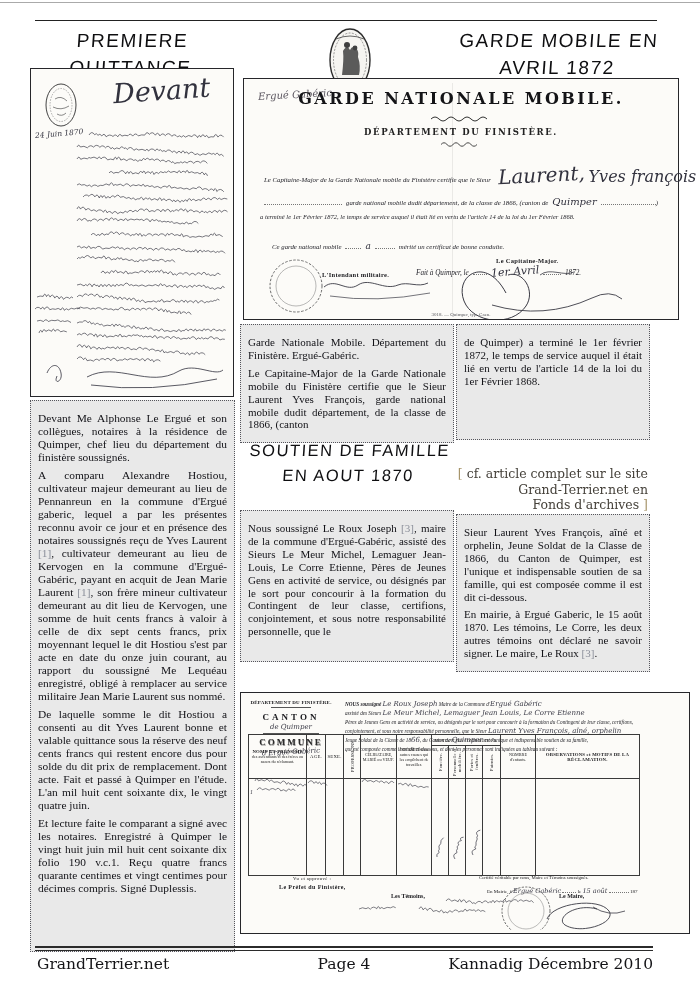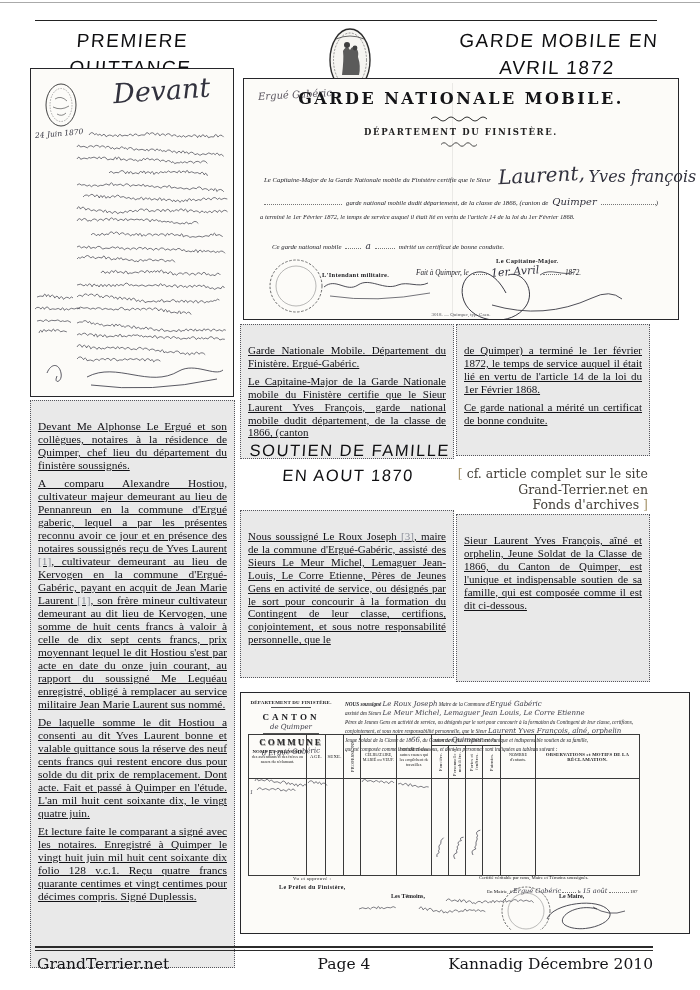--- a/index.html
+++ b/index.html
@@ -5,22 +5,22 @@
   html,body{margin:0;padding:0;background:#ffffff;}
   .page{position:relative;width:700px;height:990px;background:#fff;overflow:hidden;
         font-family:"Liberation Serif",serif;color:#17171a;}
   .abs{position:absolute;}
   
   .hdr{font-family:"Liberation Sans",sans-serif;font-size:19px;letter-spacing:1.5px;
        color:#0e0e10;text-align:center;line-height:27px;transform:skewX(-4deg);}
   .hdr2{font-family:"Liberation Sans",sans-serif;font-size:16.5px;letter-spacing:1.5px;
        color:#0e0e10;text-align:center;line-height:25px;transform:skewX(-4deg);}
   
-  .box{background:#e9e9e9;border:1px dotted #55555c;padding:19px 7px;
-       font-family:"Liberation Serif",serif;text-align:justify;color:#121217;text-decoration:underline;}
+  .box{background:#e9e9e9;border:1px dotted #55555c;padding:11px 7px;
+       font-family:"Liberation Serif",serif;text-align:justify;color:#121217;}
   .box p{margin:0 0 5px 0;}
   .box p:last-child{margin:0;}
   .t1{font-size:11.4px;line-height:13px;overflow:hidden;}
   .t2{font-size:11px;line-height:12.9px;}
   .ref{color:#8b8f9a;}
   .tanb{color:#a6946a;}
   
   .scan{background:#fcfbf8;border:1.5px solid #26262a;}
   .d2print{font-family:"Liberation Serif",serif;font-style:italic;font-size:6.8px;color:#23232a;}
   .scriptw{font-family:"DejaVu Serif",serif;font-style:italic;color:#32323e;}
@@ -103,21 +103,21 @@
         <path d="M60,316 q60,8 126,-6" fill="none" stroke="#30303c" stroke-width="0.8"></path>
       </svg>
     <div class="abs scriptw" style="left:82px;top:6px;font-size:27px;transform:rotate(-4deg);">Devant</div>
     <div class="abs scriptw" style="left:4px;top:60px;font-size:7.5px;transform:rotate(-5deg);">24 Juin 1870</div>
   </div>
 
   <div class="abs box t1" style="left:30px;top:400px;width:189px;height:528px;">
     <p class="refmark">Devant Me Alphonse Le Ergué et son collègues, notaires à la résidence de Quimper, chef lieu du département du finistère soussignés.</p>
     <p class="refmark">A comparu Alexandre Hostiou, cultivateur majeur demeurant au lieu de Pennanreun en la commune d'Ergué gaberic, lequel a par les présentes reconnu avoir ce jour et en présence des notaires soussignés reçu de Yves Laurent <span class="ref">[1]</span>, cultivateur demeurant au lieu de Kervogen en la commune d'Ergué-Gabéric, payant en acquit de Jean Marie Laurent <span class="ref">[1]</span>, son frère mineur cultivateur demeurant au dit lieu de Kervogen, une somme de huit cents francs à valoir à celle de dix sept cents francs, prix moyennant lequel le dit Hostiou s'est par acte en date du onze juin courant, au rapport du soussigné Me Lequéau enregistré, obligé à remplacer au service militaire Jean Marie Laurent sus nommé.</p>
     <p class="refmark">De laquelle somme le dit Hostiou a consenti au dit Yves Laurent bonne et valable quittance sous la réserve des neuf cents francs qui restent encore dus pour solde du dit prix de remplacement. Dont acte. Fait et passé à Quimper en l'étude. L'an mil huit cent soixante dix, le vingt quatre juin.</p>
-    <p class="refmark">Et lecture faite le comparant a signé avec les notaires. Enregistré à Quimper le vingt huit juin mil huit cent soixante dix folio 128 v.c.1. Reçu quatre francs quarante centimes et vingt centimes pour décimes compris. Signé Duplessis.</p>
+    <p class="refmark">Et lecture faite le comparant a signé avec les notaires. Enregistré à Quimper le vingt huit juin mil huit cent soixante dix folio 190 v.c.1. Reçu quatre francs quarante centimes et vingt centimes pour décimes compris. Signé Duplessis.</p>
   </div>
 
   <div class="abs scan" style="left:243px;top:78px;width:434px;height:240px;">
     <div class="abs" style="left:208px;top:4px;bottom:4px;width:1px;background:rgba(0,0,0,0.07);"></div>
     <div class="abs scriptw" style="left:14px;top:10px;font-size:10px;color:#5c5760;transform:rotate(-3deg);">Ergué Gabéric</div>
     <div class="abs" style="left:0;top:10px;width:434px;text-align:center;font-family:'DejaVu Serif',serif;font-weight:bold;font-size:16px;letter-spacing:2.5px;color:#141417;">GARDE NATIONALE MOBILE.</div>
     <svg class="abs" style="left:187px;top:36px;" width="60" height="8" viewBox="0 0 60 8">
       <path d="M0,4 q4,-4 8,0 t8,0 t8,0 t8,0 t8,0 t8,0 t8,0" fill="none" stroke="#333" stroke-width="1"></path>
     </svg>
     <div class="abs" style="left:0;top:48px;width:434px;text-align:center;font-family:'DejaVu Serif',serif;font-weight:bold;font-size:8.5px;letter-spacing:1.6px;color:#222;">DÉPARTEMENT DU FINISTÈRE.</div>
@@ -166,38 +166,38 @@
     </svg>
     <div class="abs" style="left:0;bottom:2px;width:434px;text-align:center;font-size:5px;color:#55555a;font-family:'Liberation Serif',serif;">3018. — Quimper, typ. Caen.</div>
   </div>
 
   <div class="abs box t2" style="left:240px;top:324px;width:198px;min-height:92px;">
     <p class="refmark">Garde Nationale Mobile. Département du Finistère. Ergué-Gabéric.</p>
     <p class="refmark">Le Capitaine-Major de la Garde Nationale mobile du Finistère certifie que le Sieur Laurent Yves François, garde national mobile dudit département, de la classe de 1866, (canton</p>
   </div>
   <div class="abs box t2" style="left:456px;top:324px;width:178px;min-height:92px;">
     <p class="refmark">de Quimper) a terminé le 1er février 1872, le temps de service auquel il était lié en vertu de l'article 14 de la loi du 1er Février 1868.</p>
-    <p class="refmark">Ce garde national a mérité un certificat de bonne conduite.</p>
   </div>
 
   <div class="abs hdr2" style="left:243px;top:438px;width:212px;">
     <div>SOUTIEN DE FAMILLE</div>
     <div>EN AOUT 1870</div>
   </div>
   <div class="abs citation" style="left:450px;top:453px;width:198px;">
     <div class="bracket-tint"><span class="tanb">[</span> cf. article complet sur le site</div>
     <div class="bracket-tint">Grand-Terrier.net en</div>
     <div class="bracket-tint">Fonds d'archives <span class="tanb">]</span></div>
   </div>
 
   <div class="abs box t2" style="left:240px;top:510px;width:198px;min-height:128px;">
     <p class="refmark">Nous soussigné Le Roux Joseph <span class="ref">[3]</span>, maire de la commune d'Ergué-Gabéric, assisté des Sieurs Le Meur Michel, Lemaguer Jean-Louis, Le Corre Etienne, Pères de Jeunes Gens en activité de service, ou désignés par le sort pour concourir à la formation du Contingent de leur classe, certifions, conjointement, et sous notre responsabilité personnelle, que le</p>
   </div>
   <div class="abs box t2" style="left:456px;top:514px;width:178px;min-height:128px;">
     <p class="refmark">Sieur Laurent Yves François, aîné et orphelin, Jeune Soldat de la Classe de 1866, du Canton de Quimper, est l'unique et indispensable soutien de sa famille, qui est composée comme il est dit ci-dessous.</p>
+    <p class="refmark">En mairie, à Ergué Gaberic, le 15 août 1870. Les témoins, Le Corre, les deux autres témoins ont déclaré ne savoir signer. Le maire, Le Roux <span class="ref">[3]</span>.</p>
   </div>
 
   <div class="abs scan" style="left:240px;top:692px;width:448px;height:240px;border-width:1.5px;">
 
     <div class="abs" style="left:3px;top:7px;width:94px;text-align:center;">
       <div class="lbl-bold" style="font-size:5px;letter-spacing:0.2px;">DÉPARTEMENT DU FINISTÈRE.</div>
       <div style="margin:2px auto;width:40px;border-top:0.6px solid #555;"></div>
       <div class="lbl-bold" style="font-size:9px;letter-spacing:3px;margin-top:4px;">CANTON</div>
       <div class="scriptsm" style="margin-top:1px;">de Quimper</div>
       <div style="margin:2px auto;width:56px;border-top:0.6px solid #555;"></div>

